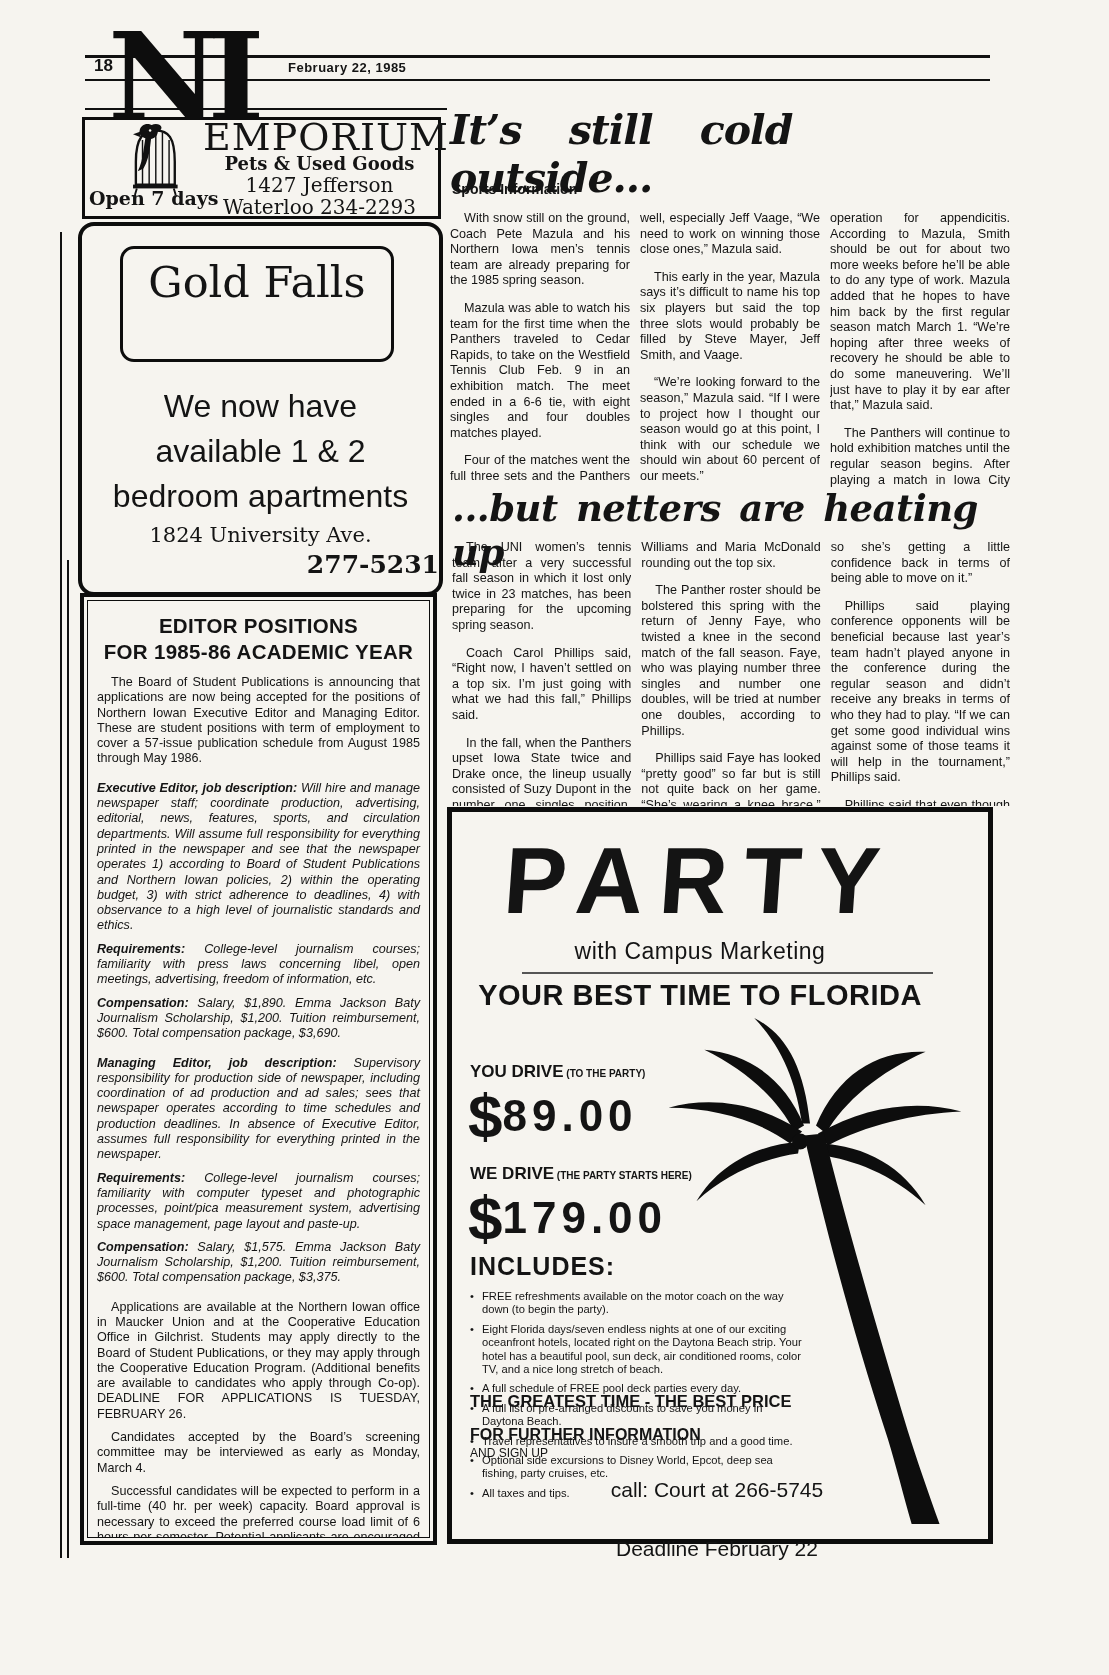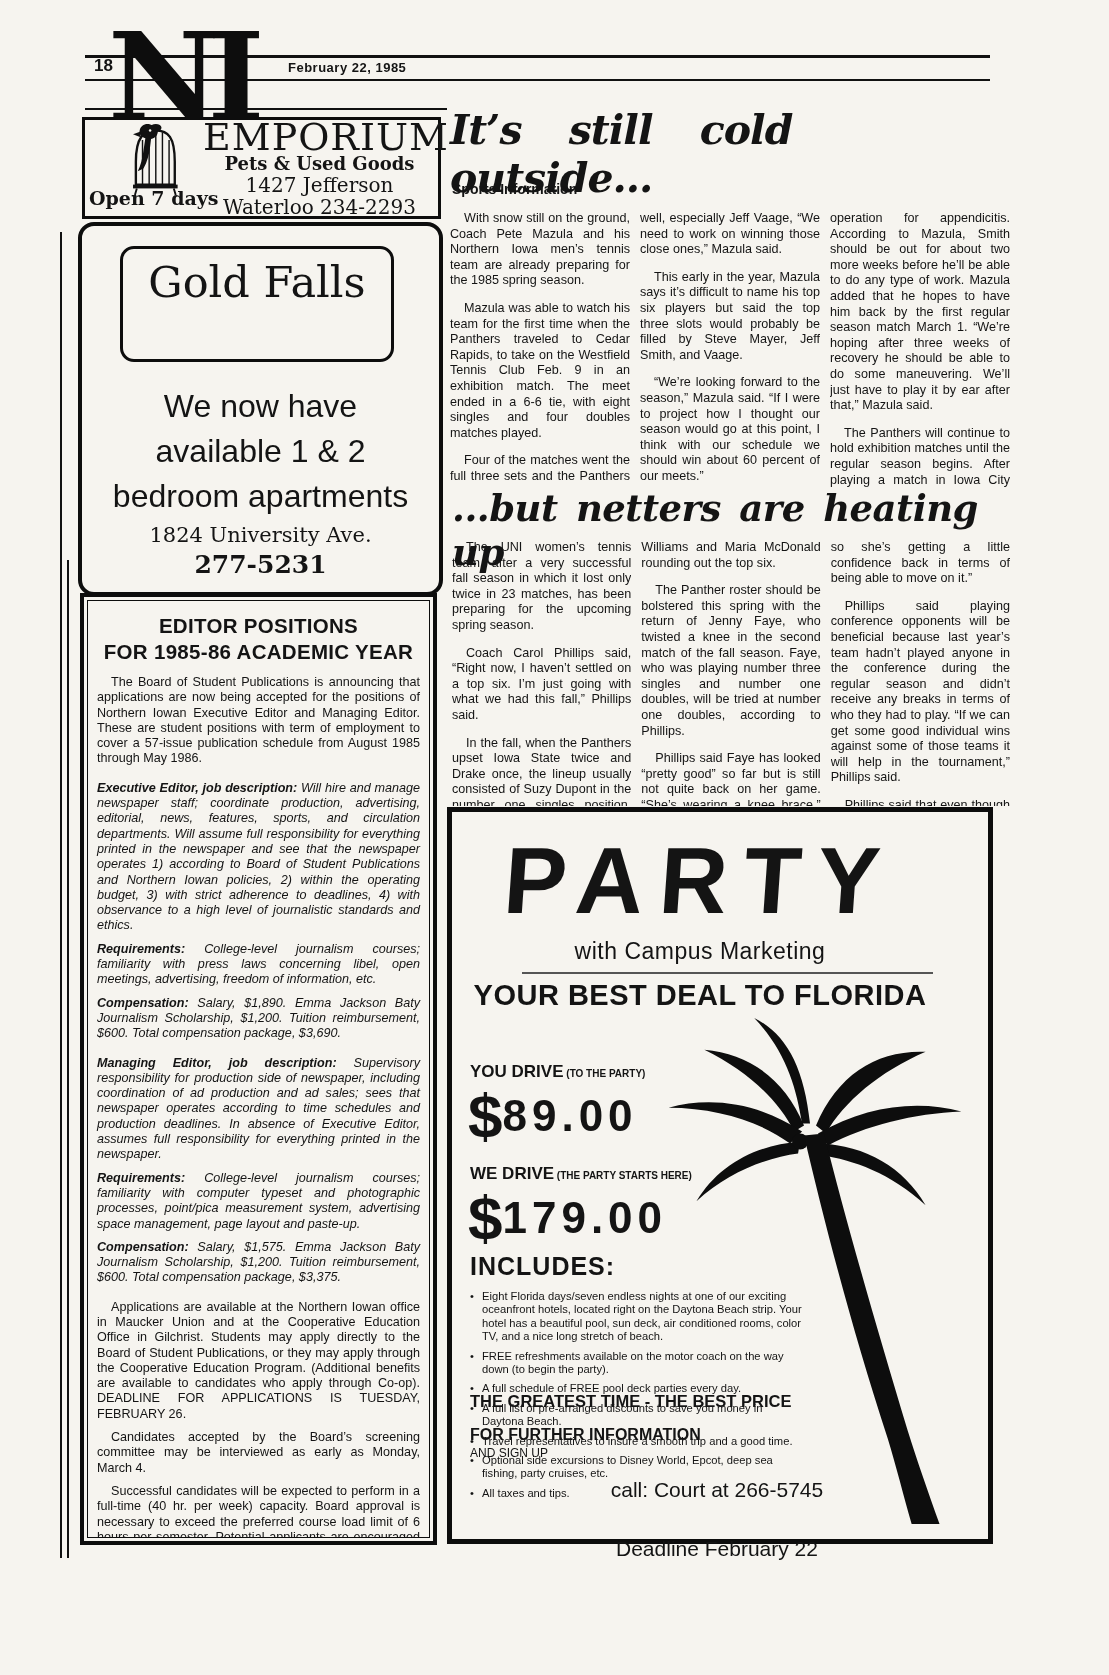--- a/index.html
+++ b/index.html
@@ -28,21 +28,21 @@
   .goldfalls{position:absolute;left:78px;top:222px;width:357px;height:366px;
              border:4px solid #0d0d0d;border-radius:16px;}
   .gf-titlebox{position:absolute;left:38px;top:20px;width:274px;height:116px;border:3px solid #0d0d0d;
                border-radius:14px;text-align:center;font-family:"DejaVu Serif",serif;padding-top:8px;box-sizing:border-box;}
   .gf-t1{font-size:43px;line-height:50px;}
   .gf-t2{font-size:35px;line-height:44px;}
   .gf-body{position:absolute;left:0;right:0;top:158px;text-align:center;font-size:32px;line-height:45px;}
   .gf-body div{margin:0;}
   .gf-addr{position:absolute;left:0;right:0;top:297px;text-align:center;
            font-family:"DejaVu Serif",serif;font-size:21px;}
-  .gf-phone{position:absolute;left:0;right:0;top:324px;text-align:center;
+  .gf-phone{position:absolute;left:0;right:0;top:324px;text-align:right;
             font-family:"DejaVu Serif",serif;font-size:25px;font-weight:bold;}
 
   
   .editor{position:absolute;left:80px;top:593px;width:357px;height:952px;border:4px solid #0d0d0d;box-sizing:border-box;}
   .editor-inner{position:absolute;left:3px;top:3px;right:3px;bottom:3px;border:1.5px solid #0d0d0d;
                 padding:12px 9px 6px 9px;overflow:hidden;}
   .editor h2{margin:0 0 10px;text-align:center;font-size:20.5px;line-height:26px;letter-spacing:.3px;}
   .editor-body p{margin:0 0 8px;font-size:12.6px;line-height:15.3px;text-align:justify;}
   .editor-body p.ind{text-indent:14px;}
   .editor-body p.ital{font-style:italic;}
@@ -195,40 +195,40 @@
           <p class="ind">Candidates accepted by the Board’s screening committee may be interviewed as early as Monday, March 4.</p>
           <p class="ind">Successful candidates will be expected to perform in a full-time (40 hr. per week) capacity. Board approval is necessary to exceed the preferred course load limit of 6 hours per semester. Potential applicants are encouraged to investigate academic options available through the Cooperative Education Program.</p>
         </div>
     </div>
   </div>
 
   <div class="party">
     <div class="party-title">PARTY</div>
     <div class="party-sub">with Campus Marketing</div>
     <div class="party-hr"></div>
-    <div class="party-tag">YOUR BEST DEAL TO FLORIDA</div>
+    <div class="party-tag">YOUR BEST TIME TO FLORIDA</div>
 
     <div class="drive-label" style="top:250px;">
       <span>YOU DRIVE</span><span class="note"> (TO THE PARTY)</span>
     </div>
     <div class="price" style="top:268px;">
       <span class="dollar">$</span><span class="amount">89.00</span>
     </div>
 
     <div class="drive-label" style="top:352px;">
       <span>WE DRIVE</span><span class="note"> (THE PARTY STARTS HERE)</span>
     </div>
     <div class="price" style="top:370px;">
       <span class="dollar">$</span><span class="amount">179.00</span>
     </div>
 
     <div class="includes-title">INCLUDES:</div>
     <ul class="includes">
+        <li>FREE refreshments available on the motor coach on the way down (to begin the party).</li>
         <li>Eight Florida days/seven endless nights at one of our exciting oceanfront hotels, located right on the Daytona Beach strip. Your hotel has a beautiful pool, sun deck, air conditioned rooms, color TV, and a nice long stretch of beach.</li>
-        <li>FREE refreshments available on the motor coach on the way down (to begin the party).</li>
         <li>A full schedule of FREE pool deck parties every day.</li>
         <li>A full list of pre-arranged discounts to save you money in Daytona Beach.</li>
         <li>Travel representatives to insure a smooth trip and a good time.</li>
         <li>Optional side excursions to Disney World, Epcot, deep sea fishing, party cruises, etc.</li>
         <li>All taxes and tips.</li>
       </ul>
 
     <div class="greatest">THE GREATEST TIME - THE BEST PRICE</div>
     <div class="info1">FOR FURTHER INFORMATION</div>
     <div class="info2">AND SIGN UP</div>

